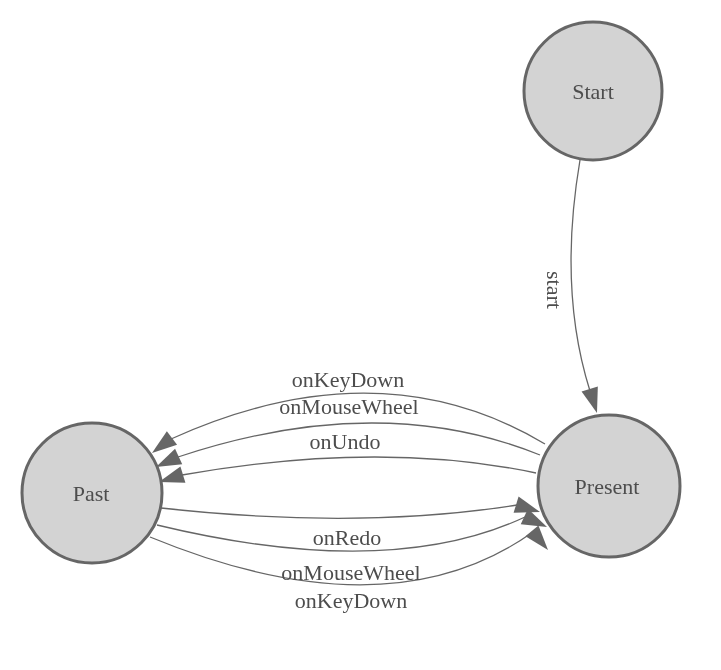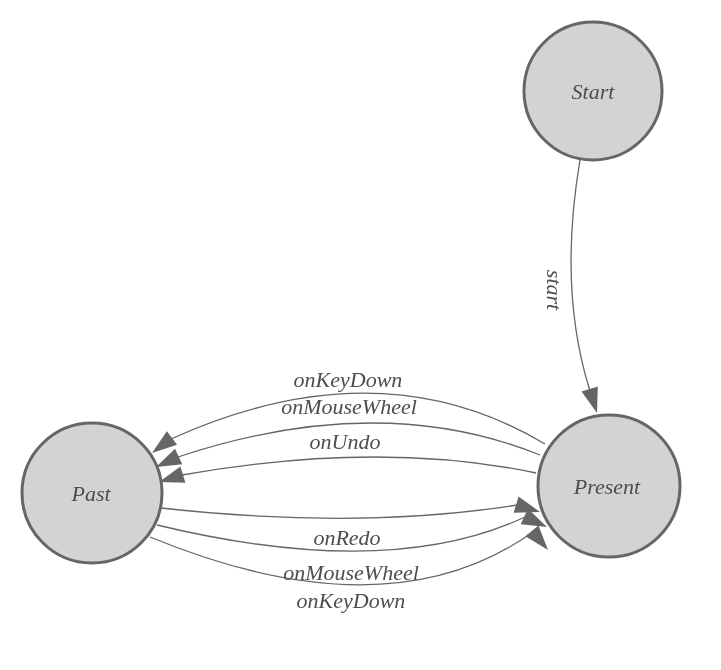--- a/index.html
+++ b/index.html
@@ -8,21 +8,20 @@
     background: #ffffff;
     width: 721px;
     height: 670px;
     overflow: hidden;
   }
   .stage {
     position: relative;
     width: 721px;
     height: 670px;
     background: #ffffff;
-    font-style: italic;
   }
   svg { display: block; }
   .edge {
     fill: none;
     stroke: #666666;
     stroke-width: 1.3;
   }
   .arrowhead {
     fill: #666666;
     stroke: none;

